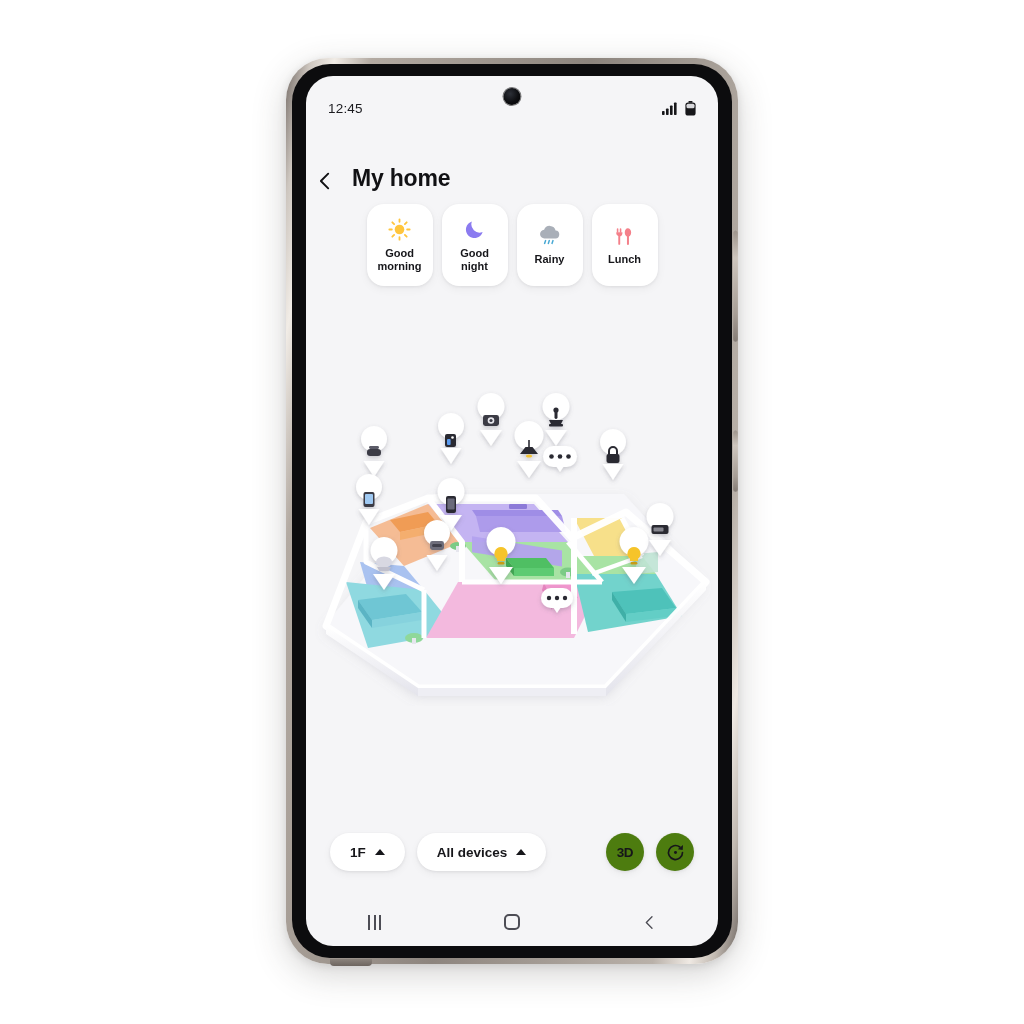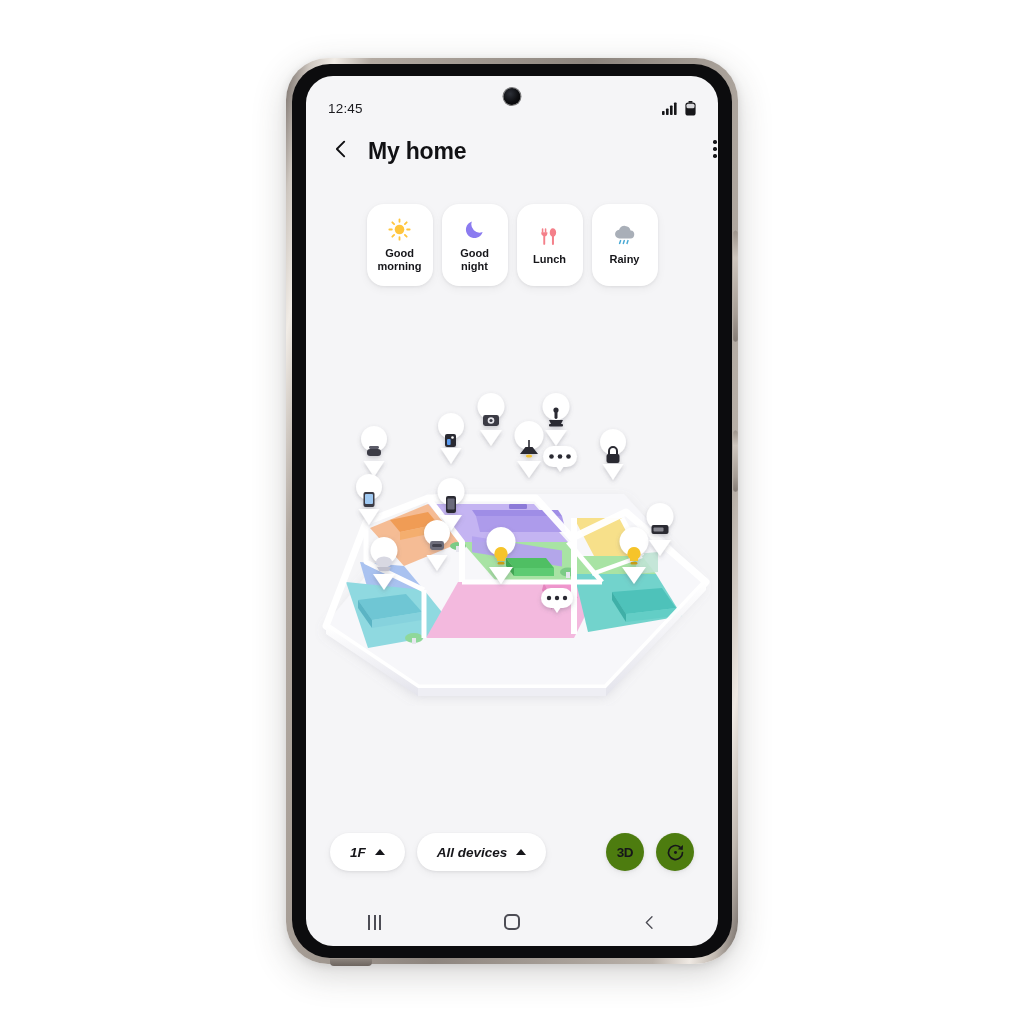--- a/index.html
+++ b/index.html
@@ -77,22 +77,22 @@
     transform: translateX(-50%);
     width: 17px; height: 17px; border-radius: 50%;
     background: radial-gradient(circle at 38% 34%, #2d3038 0%, #0d0e11 55%, #000 100%);
     box-shadow: 0 0 0 1px rgba(0,0,0,.5);
   }
 
   
   .appbar {
     position: absolute; left: 0; top: 62px;
     width: 444px; height: 54px;
-    display: flex; align-items: flex-start;
-    padding: 0 24px;
+    display: flex; align-items: flex-end;
+    padding: 0 8px;
   }
   .back-chevron { width: 22px; height: 22px; cursor: pointer; }
   .app-title {
     font-size: 23px; font-weight: 700; color: #111114;
     margin-left: 16px; letter-spacing: -0.2px;
   }
   .kebab {
     margin-left: auto; width: 22px; height: 22px;
     display: flex; flex-direction: column; align-items: center;
     justify-content: center; gap: 3.5px; cursor: pointer;
@@ -137,21 +137,20 @@
     display: flex; align-items: center;
     padding: 0 24px; gap: 12px;
   }
   .pill {
     height: 38px; border-radius: 19px;
     background: #ffffff;
     display: flex; align-items: center; justify-content: center;
     gap: 9px; padding: 0 20px;
     box-shadow: 0 1px 3px rgba(30,30,40,.09), 0 3px 9px rgba(30,30,40,.05);
     cursor: pointer;
-    font-style: italic;
   }
   .pill-label { font-size: 13.5px; font-weight: 700; color: #16161a; }
   .caret-up {
     width: 0; height: 0;
     border-left: 5px solid transparent;
     border-right: 5px solid transparent;
     border-bottom: 6.5px solid #16161a;
   }
   .round-btn {
     width: 38px; height: 38px; border-radius: 50%;
@@ -244,42 +243,42 @@
           <svg width="23" height="23" viewBox="0 0 24 24">
             <path d="M20.5 14.6A8.6 8.6 0 0 1 9.3 3.6a8.9 8.9 0 1 0 11.2 11z" fill="#8B7BF0"></path>
           </svg>
         </span>
         <span class="scene-label">Good
 night</span>
       </div>
 
       <div class="scene-card">
         <span class="scene-icon">
+          <svg width="24" height="22" viewBox="0 0 24 22">
+            <path d="M6.6 13.4a4.3 4.3 0 0 1-.5-8.6A6 6 0 0 1 17.6 5.6a3.9 3.9 0 0 1-.5 7.8z" fill="#A9AFB8"></path>
+            <g stroke="#49A9D4" stroke-width="1.5" stroke-linecap="round">
+              <path d="M7.6 15.6l-1 2.8M11.3 15.6l-1 2.8M15 15.6l-1 2.8"></path>
+            </g>
+          </svg>
+        </span>
+        <span class="scene-label">Rainy</span>
+      </div>
+
+      <div class="scene-card">
+        <span class="scene-icon">
           <svg width="21" height="22" viewBox="0 0 24 24">
             <g fill="#F4808A">
               <rect x="3.2" y="3" width="1.8" height="5.4" rx="0.9"></rect>
               <rect x="6.6" y="3" width="1.8" height="5.4" rx="0.9"></rect>
               <path d="M2.6 7.6h7v1.5a3.5 3.5 0 0 1-2.1 3.2l-.4.2V21a1.1 1.1 0 0 1-2.2 0v-9l-.4-.2A3.5 3.5 0 0 1 2.6 9.1z"></path>
               <path d="M15.6 3c2.4 0 4 2.1 4 5 0 2.3-1 4-2.5 4.6V21a1.15 1.15 0 0 1-2.3 0v-8.4C13.3 12 12.3 10.3 12.3 8c0-2.9 1.6-5 3.3-5z"></path>
             </g>
           </svg>
         </span>
         <span class="scene-label">Lunch</span>
-      </div>
-
-      <div class="scene-card">
-        <span class="scene-icon">
-          <svg width="24" height="22" viewBox="0 0 24 22">
-            <path d="M6.6 13.4a4.3 4.3 0 0 1-.5-8.6A6 6 0 0 1 17.6 5.6a3.9 3.9 0 0 1-.5 7.8z" fill="#A9AFB8"></path>
-            <g stroke="#49A9D4" stroke-width="1.5" stroke-linecap="round">
-              <path d="M7.6 15.6l-1 2.8M11.3 15.6l-1 2.8M15 15.6l-1 2.8"></path>
-            </g>
-          </svg>
-        </span>
-        <span class="scene-label">Rainy</span>
       </div>
     </div>
 
     <div class="floorplan-wrap">
       <svg viewBox="0 0 412 330">
         <defs>
           <filter id="softshadow" x="-40%" y="-40%" width="180%" height="180%">
             <feDropShadow dx="0" dy="5" stdDeviation="6" flood-color="#8b8b9a" flood-opacity="0.22"></feDropShadow>
           </filter>
           <filter id="pinshadow" x="-60%" y="-60%" width="220%" height="220%">

